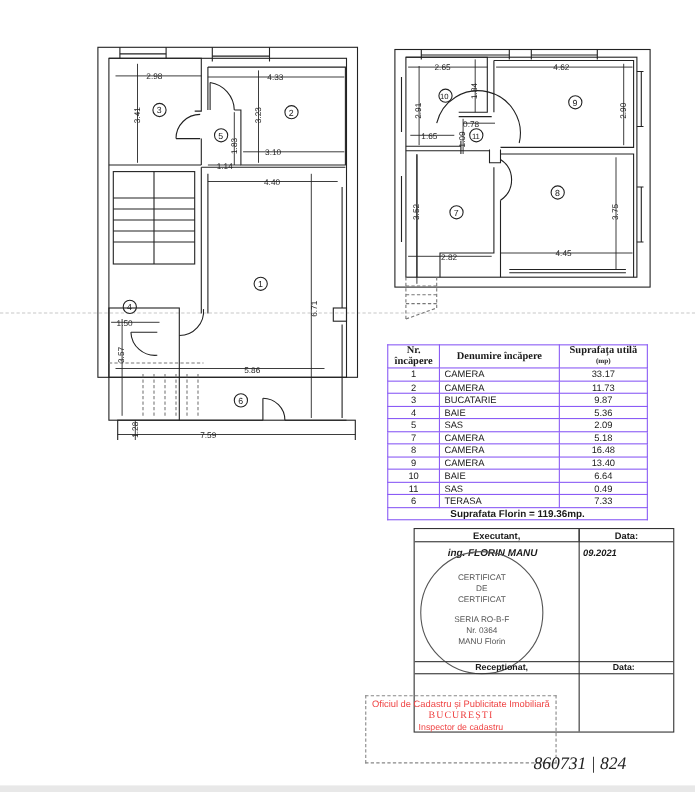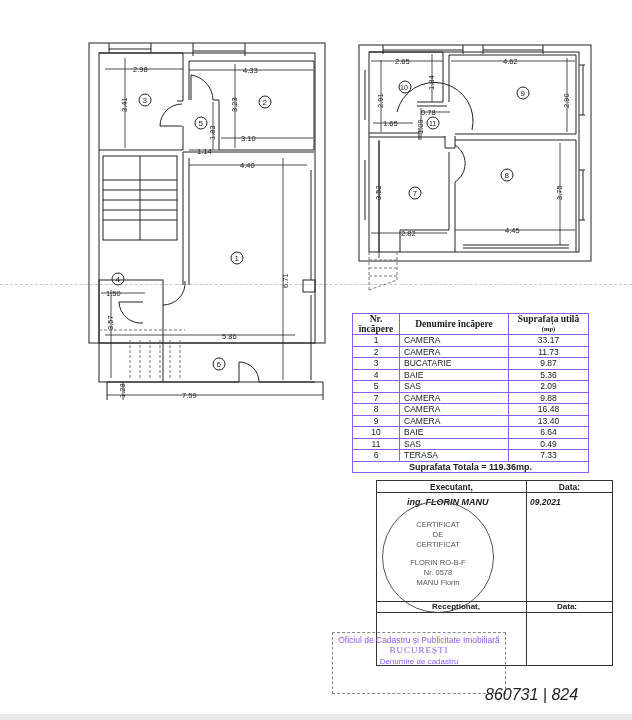--- a/index.html
+++ b/index.html
@@ -21,26 +21,26 @@
   .lower .hdr div{display:flex;align-items:center;justify-content:center;}
   .lower .left{width:150px;border-right:1px solid #333;box-sizing:border-box;}
   .lower .right{flex:1;}
   .exec-name{position:absolute;left:30px;top:16px;font-weight:bold;font-style:italic;font-size:9px;}
   .exec-date{position:absolute;left:153px;top:16px;font-weight:bold;font-style:italic;font-size:8.5px;}
   .stamp{position:absolute;left:5px;top:20px;width:110px;height:110px;border:1.5px solid #555;border-radius:50%;}
   .stamp .t{position:absolute;width:100%;text-align:center;font-size:7.5px;color:#555;}
   .recep-row{position:absolute;left:0;top:120px;width:235px;height:10px;border-top:1px solid #333;border-bottom:1px solid #333;font-weight:bold;font-size:8px;}
   .recep-row span{position:absolute;}
   .vline{position:absolute;left:149px;top:0;width:1px;height:184px;background:#333;}
-  .ocpi{position:absolute;left:332px;top:632px;width:172px;height:60px;border:1px dashed #888;text-align:center;color:#8b5cf6;}
+  .ocpi{position:absolute;left:332px;top:632px;width:172px;height:60px;border:1px dashed #888;text-align:center;color:#ef4444;}
   .ocpi .l1{font-size:8.5px;margin-top:2px;}
   .ocpi .l2{font-family:"Liberation Serif",serif;font-size:9px;letter-spacing:1px;}
   .ocpi .l3{font-family:"Liberation Serif",serif;font-size:11px;letter-spacing:0.5px;}
   .ocpi .l4{font-size:8px;margin-top:2px;}
-  .handwr{position:absolute;left:485px;top:686px;font-family:Liberation Sans, sans-serif;font-style:italic;font-size:16px;color:#222;}
+  .handwr{position:absolute;left:485px;top:686px;font-family:Liberation Serif, serif;font-style:italic;font-size:16px;color:#222;}
   .greybar{position:absolute;left:0;top:714px;width:632px;height:6px;background:#e8e8e8;}
 </style>
 </head>
 <body>
 
 <div class="dashline"></div>
 
 <div class="plan" style="left:85px;top:40px;">
 <svg width="250" height="360" viewBox="0 0 250 360" stroke="#222" fill="none" stroke-width="1">
 
@@ -283,21 +283,21 @@
         <td class="c">5.36</td>
       </tr>
     <tr>
         <td class="c">5</td>
         <td>SAS</td>
         <td class="c">2.09</td>
       </tr>
     <tr>
         <td class="c">7</td>
         <td>CAMERA</td>
-        <td class="c">9.88</td>
+        <td class="c">5.18</td>
       </tr>
     <tr>
         <td class="c">8</td>
         <td>CAMERA</td>
         <td class="c">16.48</td>
       </tr>
     <tr>
         <td class="c">9</td>
         <td>CAMERA</td>
         <td class="c">13.40</td>
@@ -311,47 +311,47 @@
         <td class="c">11</td>
         <td>SAS</td>
         <td class="c">0.49</td>
       </tr>
     <tr>
         <td class="c">6</td>
         <td>TERASA</td>
         <td class="c">7.33</td>
       </tr>
     <tr>
-        <td colspan="3" class="sum">Suprafata Totala = 119.36mp.</td>
+        <td colspan="3" class="sum">Suprafata Florin = 119.36mp.</td>
       </tr>
   </tbody>
 </table>
 
 <div class="lower">
   <div class="vline"></div>
   <div class="row hdr">
     <div class="left">Executant,</div>
     <div class="right">Data:</div>
   </div>
   <div class="exec-name">ing. FLORIN MANU</div>
   <div class="exec-date">09.2021</div>
   <div class="stamp">
     <div class="t" style="top:18px">CERTIFICAT</div>
     <div class="t" style="top:28px">DE</div>
     <div class="t" style="top:38px">CERTIFICAT</div>
-    <div class="t" style="top:56px">FLORIN RO-B-F</div>
-    <div class="t" style="top:66px">Nr. 0578</div>
+    <div class="t" style="top:56px">SERIA RO-B-F</div>
+    <div class="t" style="top:66px">Nr. 0364</div>
     <div class="t" style="top:76px">MANU Florin</div>
   </div>
   <div class="recep-row">
     <span style="left:55px">Receptionat,</span>
     <span style="left:180px">Data:</span>
   </div>
 </div>
 
 <div class="ocpi">
   <div class="l1">Oficiul de Cadastru și Publicitate Imobiliară</div>
   <div class="l2">BUCUREȘTI</div>
-  <div class="l4">Denumire de cadastru</div>
+  <div class="l4">Inspector de cadastru</div>
 </div>
 
 <div class="handwr">860731 | 824</div>
 <div class="greybar"></div>
 
 </body></html>

